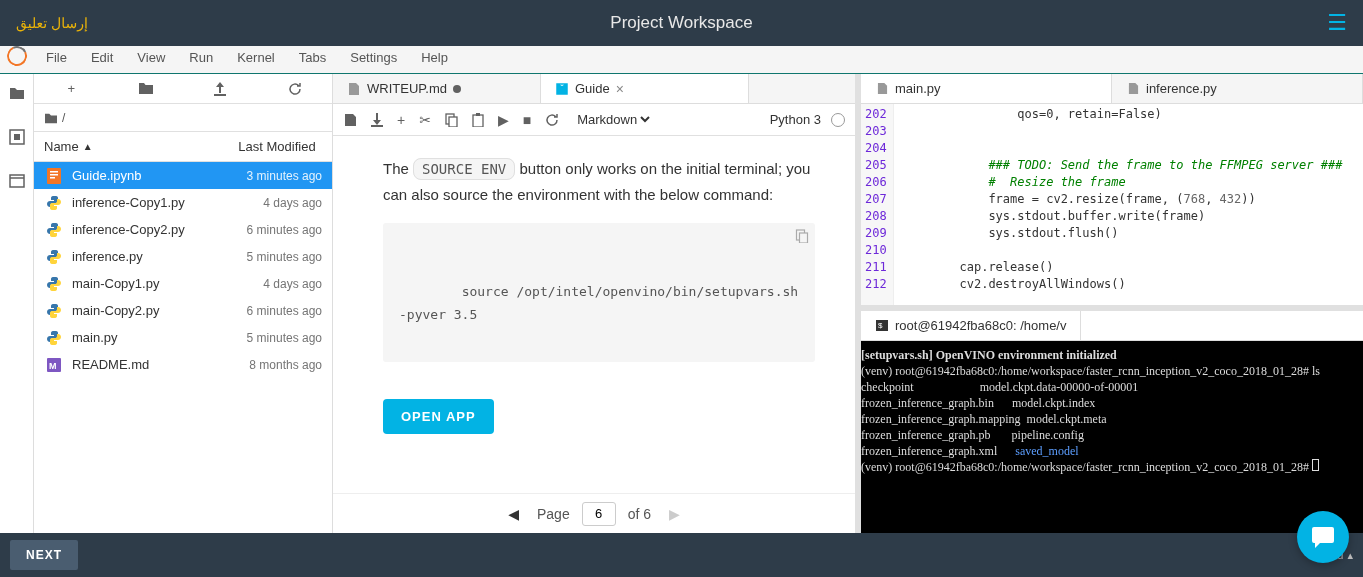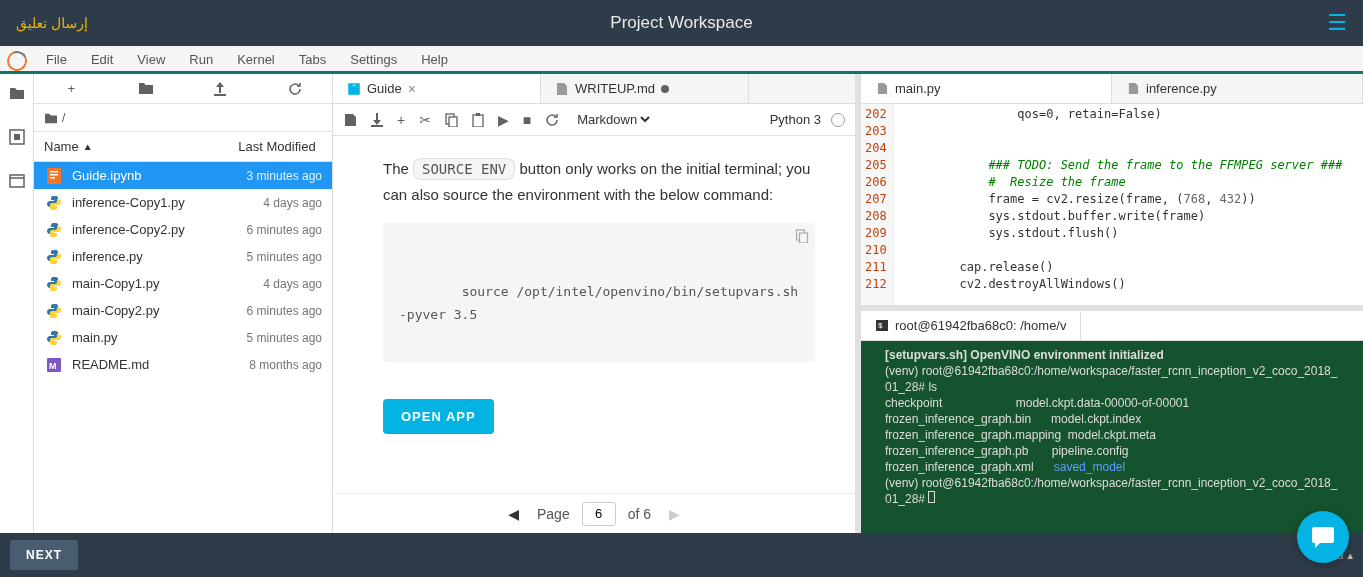--- a/index.html
+++ b/index.html
@@ -5,21 +5,21 @@
 * { box-sizing: border-box; margin: 0; padding: 0; }
 body { font-family: -apple-system, BlinkMacSystemFont, "Segoe UI", Helvetica, Arial, sans-serif; font-size: 13px; color: #333; background: #fff; width: 1363px; height: 577px; overflow: hidden; display: flex; flex-direction: column; }
 
 
 .topbar { height: 46px; background: #2e3c49; display: flex; align-items: center; padding: 0 16px; color: #fff; position: relative; }
 .topbar .feedback { color: #eab308; font-size: 14px; cursor: pointer; }
 .topbar .title { position: absolute; left: 50%; transform: translateX(-50%); font-size: 17px; color: #e8e8e8; }
 .topbar .hamburger { margin-left: auto; color: #02b3e4; font-size: 22px; cursor: pointer; }
 
 
-.menubar { height: 28px; background: #f5f5f5; display: flex; align-items: flex-end; border-bottom: 3px solid #0f766e; }
+.menubar { height: 28px; background: #f5f5f5; display: flex; align-items: flex-start; border-bottom: 1px solid #0f766e; }
 .menubar .logo { width: 34px; display: flex; align-items: center; justify-content: center; }
 .menubar .logo-circle { width: 20px; height: 20px; border: 2px solid #f37626; border-radius: 50%; border-top-color: #757575; transform: rotate(20deg); }
 .menubar .item { padding: 4px 12px; font-size: 13px; color: #555; cursor: pointer; }
 
 
 .main { flex: 1; display: flex; overflow: hidden; background: #fff; }
 
 
 .rail { width: 34px; background: #fff; border-right: 1px solid #ddd; display: flex; flex-direction: column; align-items: center; padding-top: 10px; gap: 26px; }
 .rail .icon { width: 18px; height: 18px; color: #616161; display:flex; align-items:center; justify-content:center; cursor: pointer; }
@@ -66,29 +66,29 @@
 .pager { height: 40px; display: flex; align-items: center; justify-content: center; gap: 12px; font-size: 14px; color: #555; border-top: 1px solid #eee; background:#fff;}
 .pager .arrow { cursor: pointer; color: #333; padding: 0 6px; }
 .pager .arrow.disabled { color: #ccc; }
 .pager input { width: 34px; height: 24px; text-align: center; border: 1px solid #ccc; border-radius: 3px; font-size: 13px; }
 
 
 .right-panel { width: 502px; display: flex; flex-direction: column; }
 .right-top { flex: 1; display: flex; flex-direction: column; border-bottom: 6px solid #e0e0e0; min-height: 0; }
 .right-top .tabs .tab { flex:1; justify-content:flex-start; }
 .editor { flex: 1; overflow: auto; display: flex; font-family: monospace; font-size: 12px; line-height: 17px; background: #fff; }
-.gutter { background: #f7f7f7; color: #c2410c; text-align: right; padding: 2px 6px 2px 4px; user-select: none; border-right: 1px solid #eee; }
+.gutter { background: #f7f7f7; color: #6d28d9; text-align: right; padding: 2px 6px 2px 4px; user-select: none; border-right: 1px solid #eee; }
 .code { padding: 2px 8px; white-space: pre; color: #333; }
 .c-comm { color: #008000; font-style: italic; }
 .c-kw { color: #333; }
 .c-num { color: #666; }
 
 .right-bot { height: 222px; display: flex; flex-direction: column; }
 .right-bot .tabs { background: #fff; }
-.terminal { flex: 1; background: #14532d; color: #ddd; font-family: Liberation Sans, sans-serif; font-size: 12px; line-height: 16px; padding: 6px 24px; overflow: auto; white-space: pre-wrap; word-break: break-all; }
+.terminal { flex: 1; background: #000000; color: #ddd; font-family: Liberation Serif, serif; font-size: 12px; line-height: 16px; padding: 6px 0; overflow: auto; white-space: pre-wrap; word-break: break-all; }
 .term-dir { color: #5c9eff; }
 .term-bold { font-weight: bold; }
 .cursor { display:inline-block; width:7px; height:12px; border:1px solid #ddd; }
 
 
 .bottombar { height: 44px; background: #2e3c49; display: flex; align-items: center; padding: 8px 10px; }
 .next-btn { background: #456; color: #fff; border: none; padding: 8px 16px; font-size: 12px; font-weight: 600; letter-spacing: 1px; cursor: pointer; background: #4a5d70; border-radius:2px;}
 .menu-ind { margin-left: auto; color: #bbb; font-size: 11px; display: flex; align-items: center; gap: 4px; cursor: pointer; }
 
 
@@ -256,37 +256,37 @@
             </svg>
           </span>
           <span class="fname">README.md</span>
           <span class="fmod">8 months ago</span>
         </div>
       </div>
   </div>
 
   <div class="center">
     <div class="tabs" id="center-tabs">
-        <div class="tab active" style="min-width: 208px;">
-          <span class="tab-icon">
-            <svg width="14" height="14" viewBox="0 0 14 14">
-              <path fill="#02b3e4" d="M2 2h10v10H2z M2 2l5 3 5-3" stroke="#02b3e4" stroke-width="1.5"></path>
-            </svg>
-          </span>
-          <span>Guide</span>
-          <span class="close">×</span>
-        </div>
         <div class="tab" style="min-width: 208px;">
           <span class="tab-icon">
             <svg width="12" height="14" viewBox="0 0 12 14">
               <path fill="#999" d="M1 1h7l3 3v9H1z"></path>
             </svg>
           </span>
           <span>WRITEUP.md</span>
           <span class="dot"></span>
+        </div>
+        <div class="tab active" style="min-width: 208px;">
+          <span class="tab-icon">
+            <svg width="14" height="14" viewBox="0 0 14 14">
+              <path fill="#02b3e4" d="M2 2h10v10H2z M2 2l5 3 5-3" stroke="#02b3e4" stroke-width="1.5"></path>
+            </svg>
+          </span>
+          <span>Guide</span>
+          <span class="close">×</span>
         </div>
       </div>
     <div class="nb-toolbar">
       <span class="tbtn">
           <svg width="14" height="14" viewBox="0 0 14 14">
             <path fill="#616161" d="M2 1h8l3 3v9H2z M4 1h5v4H4z"></path>
           </svg>
         </span>
       <span class="tbtn">
           <svg width="12" height="14" viewBox="0 0 12 14">

